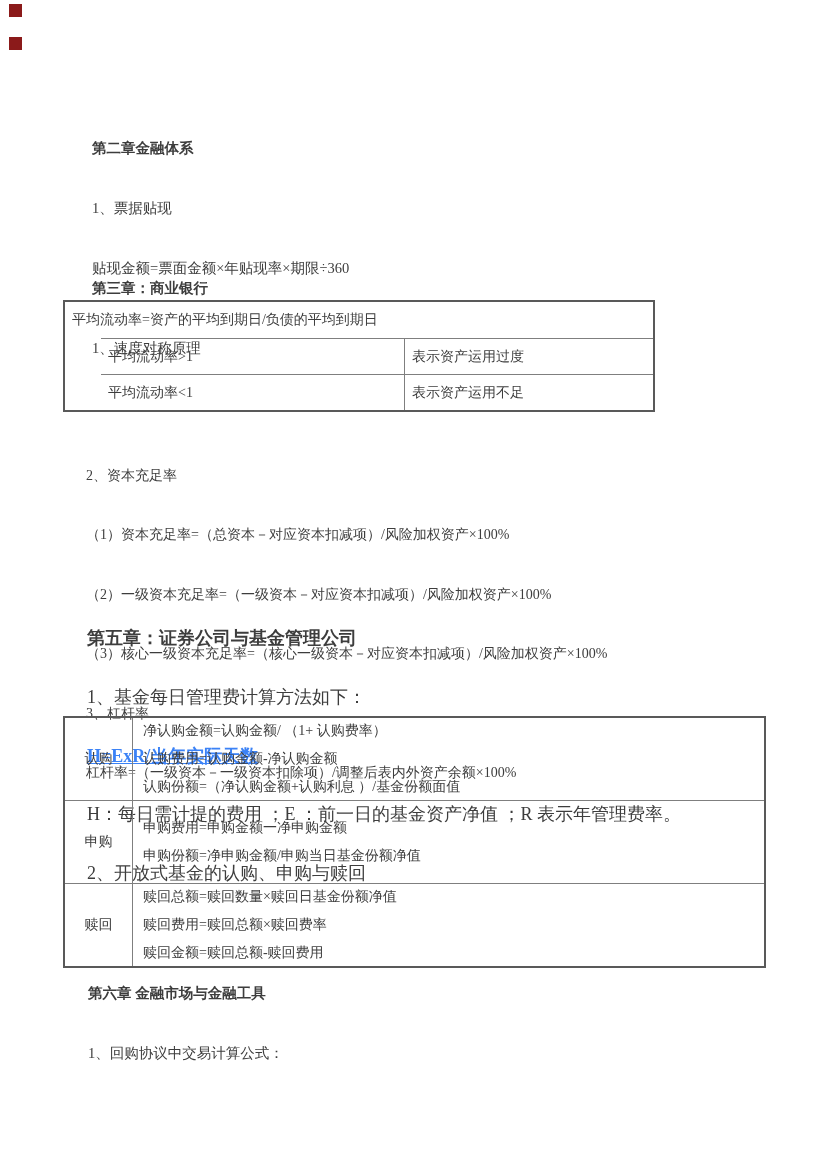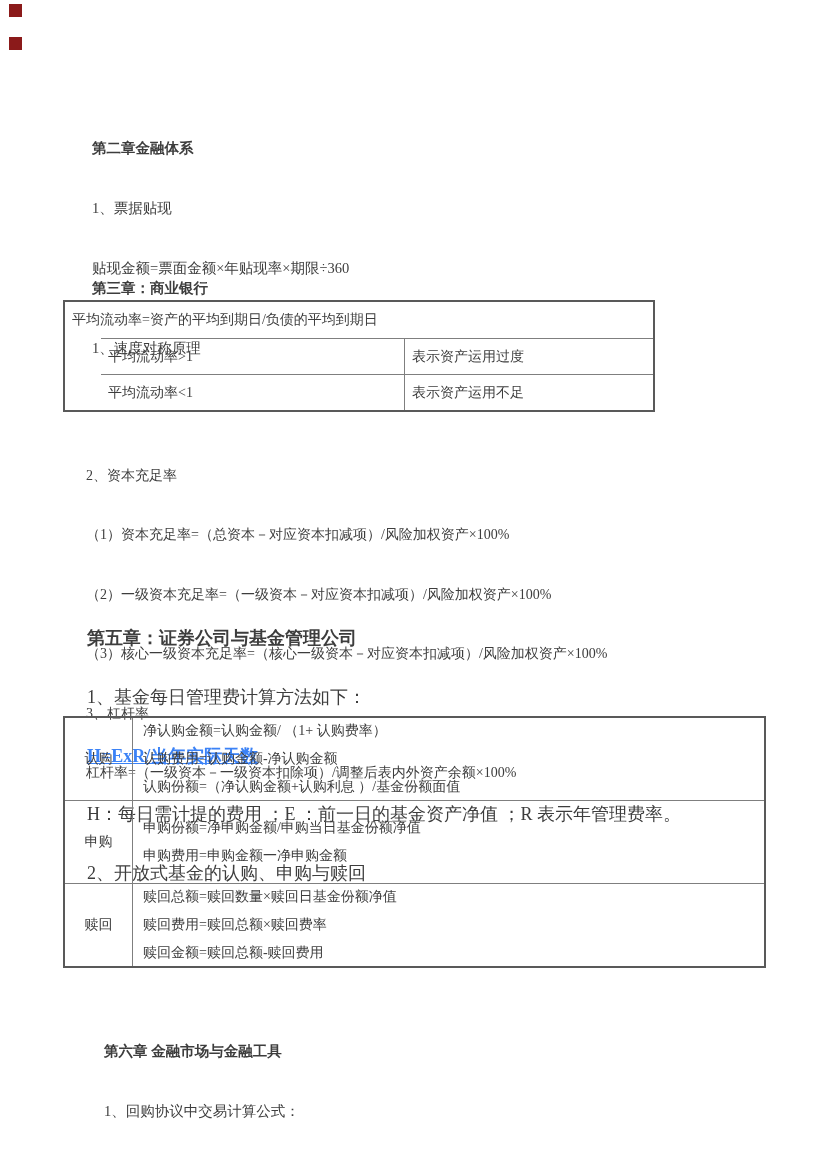--- a/index.html
+++ b/index.html
@@ -14,21 +14,21 @@
   .sec { position:absolute; white-space:pre; }
   .line { font-size:14.5px; line-height:24px; }
   .bold { font-weight:bold; }
 
   .ch2 { left:92px; top:100px; }
   .ch3 { left:92px; top:240px; }
   .cap { left:86px; top:428px; }
   .cap .line { line-height:23.4px; font-size:14px; }
   .ch5 { left:87px; top:591px; }
   .ch5 .line { line-height:22.8px; font-size:18px; }
-  .ch6 { left:88px; top:1003px;margin-left:16px; }
+  .ch6 { left:88px; top:945px; }
 
   .red-formula {
     color:#3b82f6; font-weight:bold; text-decoration:underline; font-size:14.5px;
   }
 
   
   .tbl1 {
     position:absolute; left:63px; top:300px; width:592px; height:112px;
     border:2px solid #595959; box-sizing:border-box; font-size:14px;
   }
@@ -112,22 +112,22 @@
       <div class="t2-label">认购</div>
       <div class="t2-body">
         <div class="fl">净认购金额=认购金额/ （1+ 认购费率）</div>
         <div class="fl">认购费用=认购金额-净认购金额</div>
         <div class="fl">认购份额=（净认购金额+认购利息 ）/基金份额面值</div>
       </div>
     </div>
     <div class="t2-row r2">
       <div class="t2-label">申购</div>
       <div class="t2-body">
+        <div class="fl">申购费用=申购金额一净申购金额</div>
         <div class="fl">申购份额=净申购金额/申购当日基金份额净值</div>
-        <div class="fl">申购费用=申购金额一净申购金额</div>
       </div>
     </div>
     <div class="t2-row r3">
       <div class="t2-label">赎回</div>
       <div class="t2-body">
         <div class="fl">赎回总额=赎回数量×赎回日基金份额净值</div>
         <div class="fl">赎回费用=赎回总额×赎回费率</div>
         <div class="fl">赎回金额=赎回总额-赎回费用</div>
       </div>
     </div>

